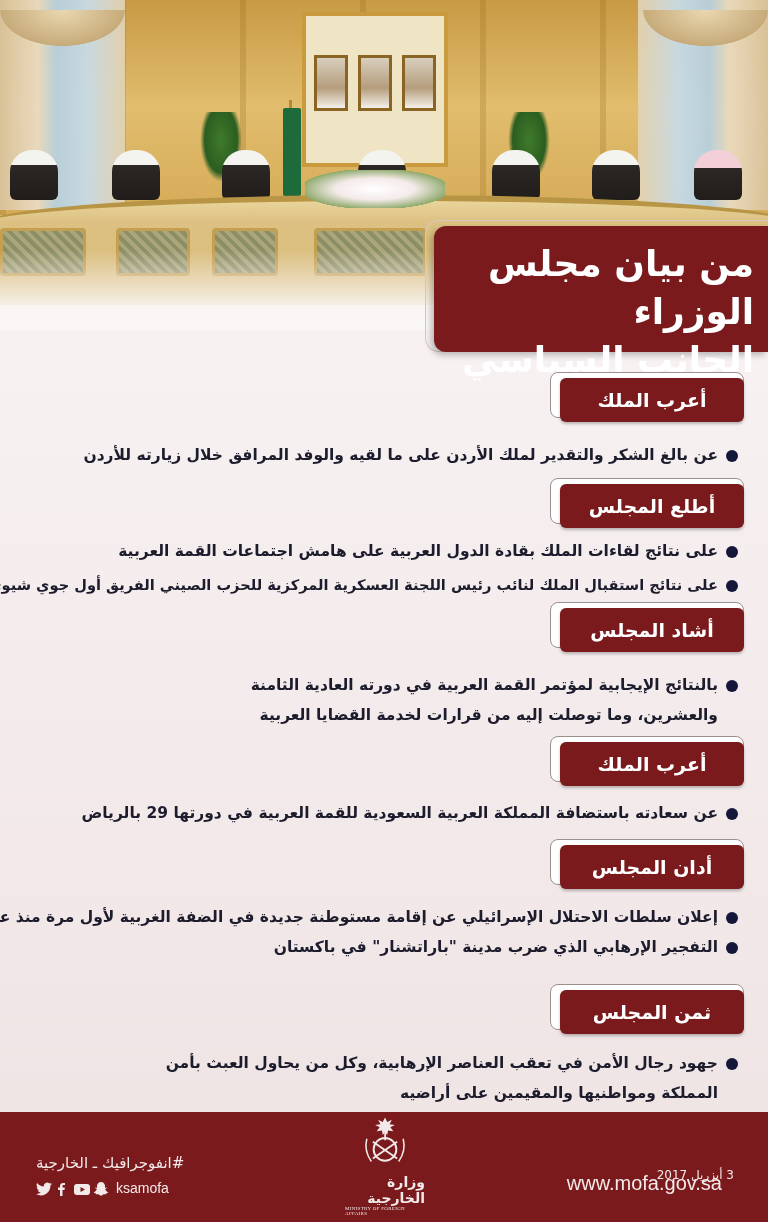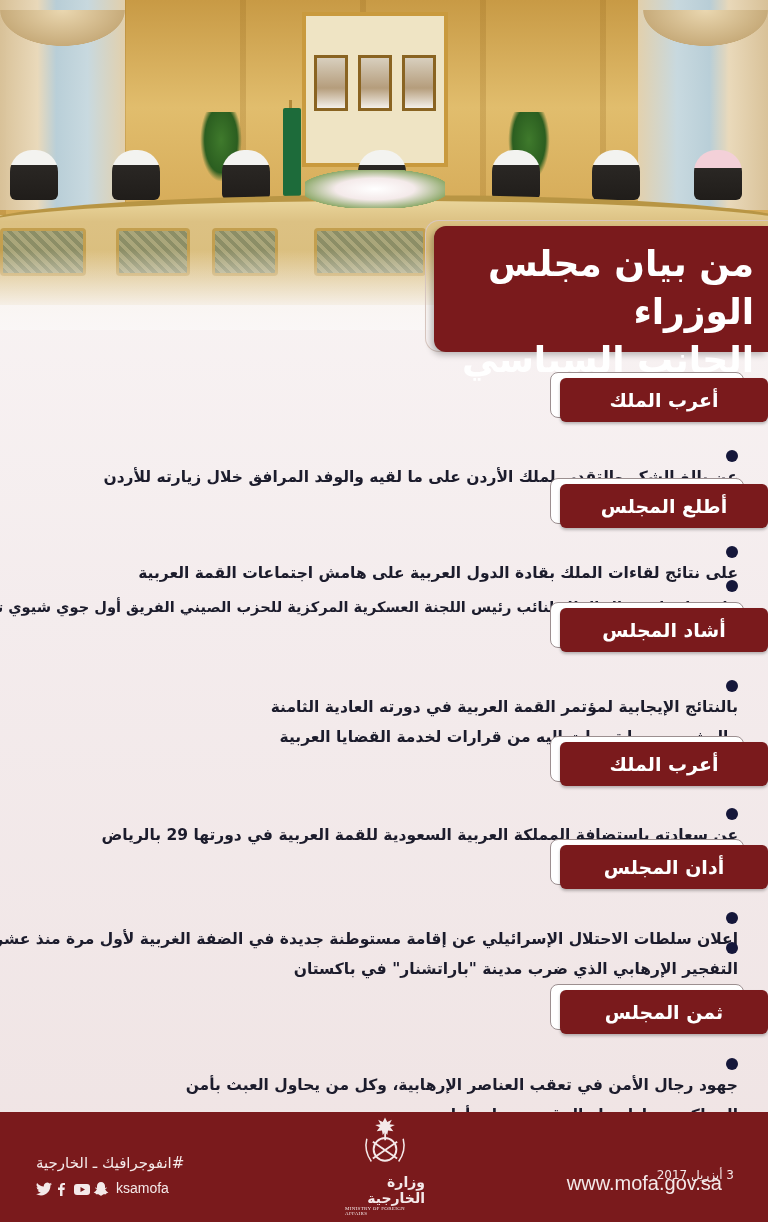--- a/index.html
+++ b/index.html
@@ -111,30 +111,30 @@
   .content { position: absolute; left: 0; top: 0; width: 768px; }
   .section-head {
     position: absolute; right: 24px; width: 184px; height: 44px;
   }
   .section-head .outline {
     position: absolute; left: -10px; top: -6px; width: 194px; height: 46px;
     border: 1.5px solid #9c8f90; border-radius: 8px;
     background: #ffffff;
   }
   .section-head .pill {
-    position: absolute; left: 0; top: 0; width: 208px; height: 44px;
+    position: absolute; left: 0; top: 0; width: 184px; height: 44px;
     background: #7a1a1c; border-radius: 6px;
     color: #fff; font-weight: bold; font-size: 19px;
     display: flex; align-items: center; justify-content: center;
     box-shadow: 0 2px 3px rgba(0,0,0,0.25);
   }
 
   .bullet {
     position: absolute; right: 30px;
-    display: flex; flex-direction: column; align-items: flex-start;
+    display: flex; flex-direction: row; align-items: flex-start;
     font-size: 15.5px; font-weight: bold; color: #1c1c2c;
     line-height: 30px;
     text-align: right;
   }
   .bullet .dot {
     flex: 0 0 auto;
     width: 12px; height: 12px; border-radius: 50%;
     background: #15173a; margin-top: 10px; margin-left: 8px;
   }
   .bullet .txt { white-space: nowrap; }

